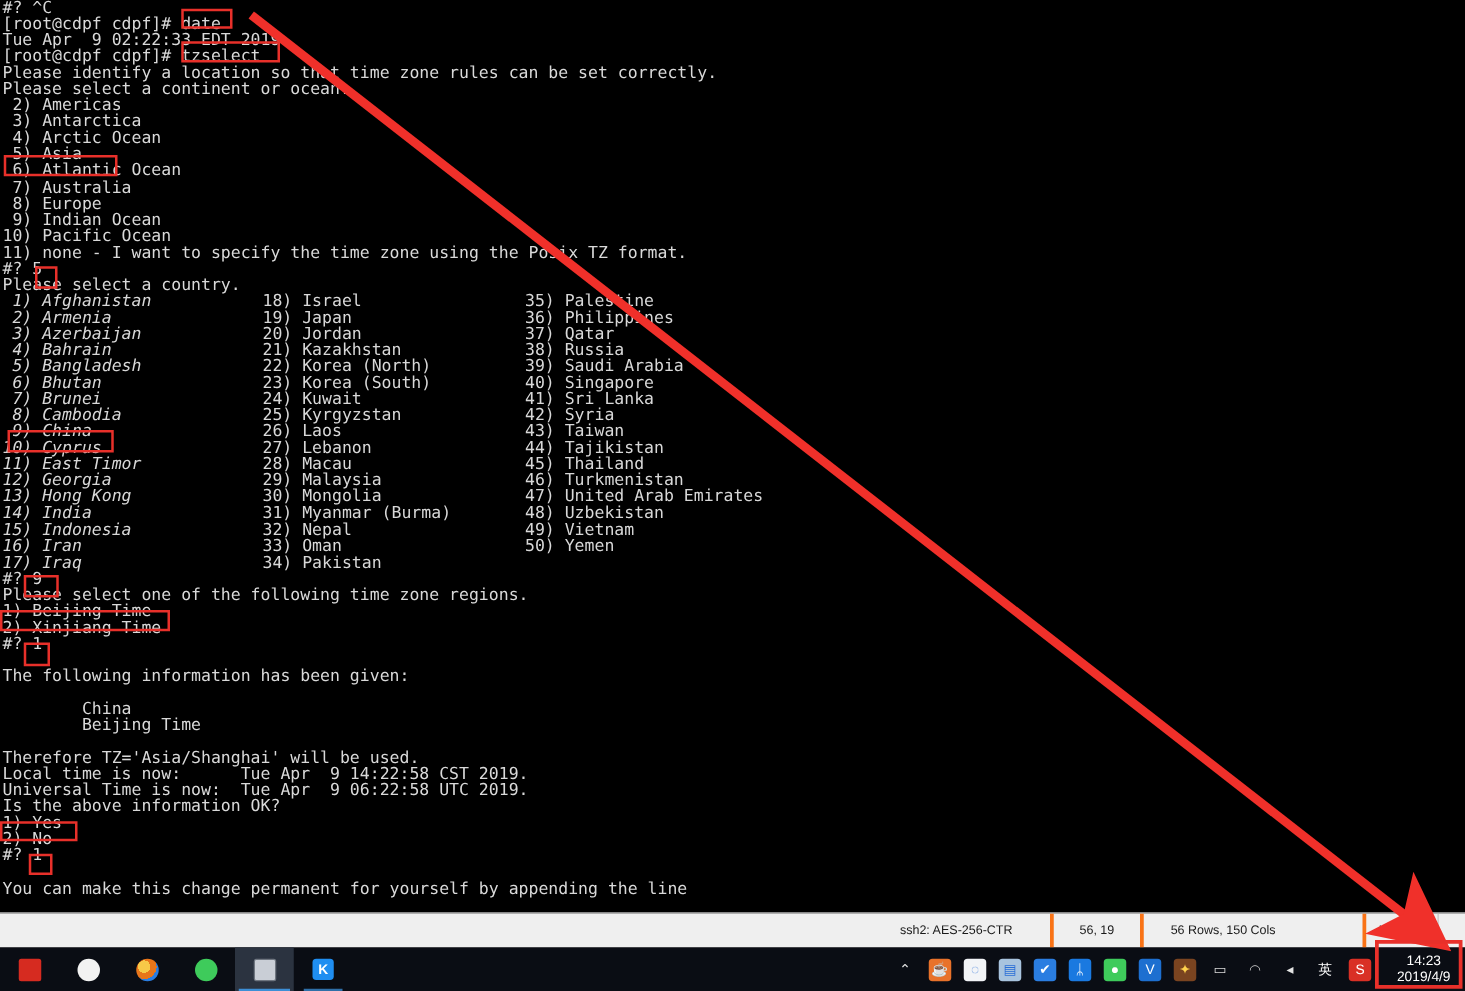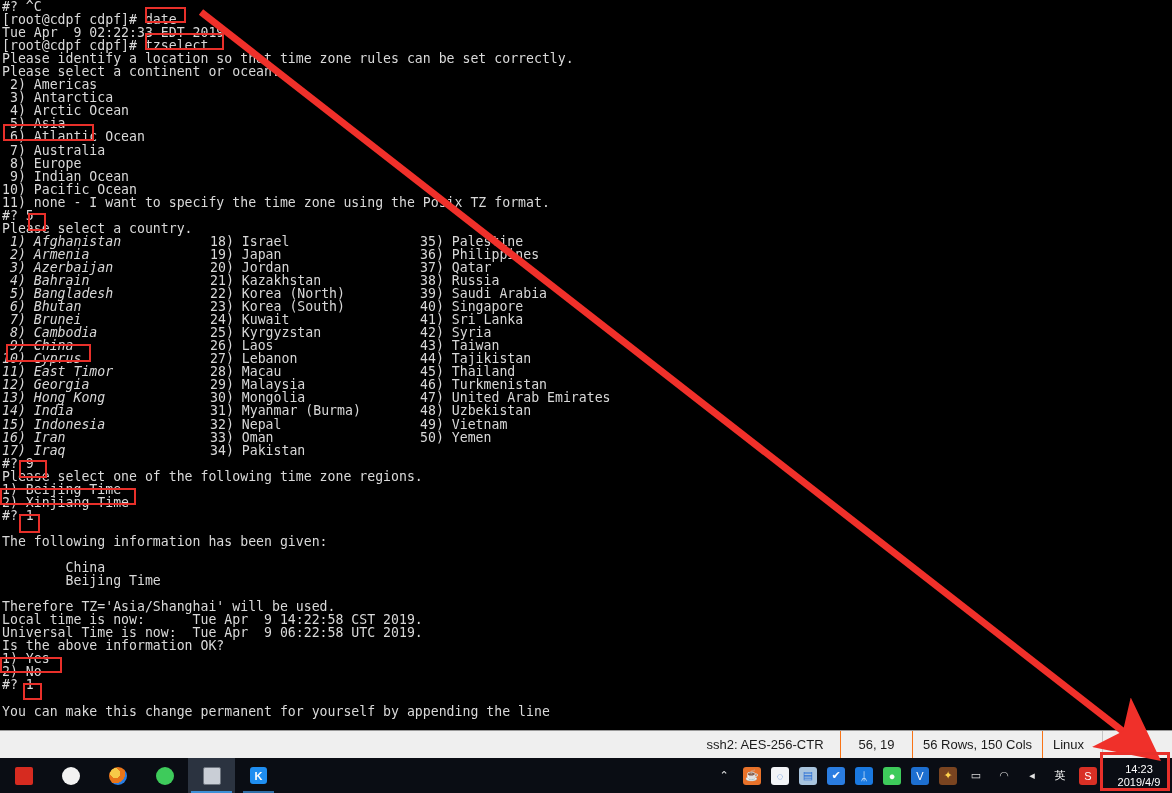--- a/index.html
+++ b/index.html
@@ -78,39 +78,39 @@
   
   #statusbar {
     position: absolute;
     left: 0; top: 730px;
     width: 1172px; height: 28px;
     background: #efefef;
     border-top: 1px solid #9a9a9a;
     display: flex;
     align-items: center;
     font-family: "Liberation Sans", sans-serif;
-    font-size: 13px;
+    font-size: 10px;
     color: #1a1a1a;
     z-index: 20;
   }
   #sb-spacer { flex: 0 0 690px; height: 100%; }
   .sb-cell {
     height: 100%;
     display: flex;
     align-items: center;
     justify-content: center;
-    border-left: 1px solid #f97316;
+    border-left: 3px solid #f97316;
     padding: 0 10px;
     white-space: nowrap;
   }
   .sb-cell.first { border-left: none; }
   #sb-enc { width: 150px; }
   #sb-pos { width: 72px; }
   #sb-dim { width: 130px; }
-  #sb-os  { width: 60px; justify-content: flex-start; }
+  #sb-os  { width: 60px; justify-content: flex-start; margin-left: 48px; }
   #sb-tail { flex: 1; border-left: 1px solid #c6c6c6; }
 
   
   #taskbar {
     position: absolute;
     left: 0; top: 758px;
     width: 1172px; height: 35px;
     background: #0a0d14;
     display: flex;
     align-items: center;

